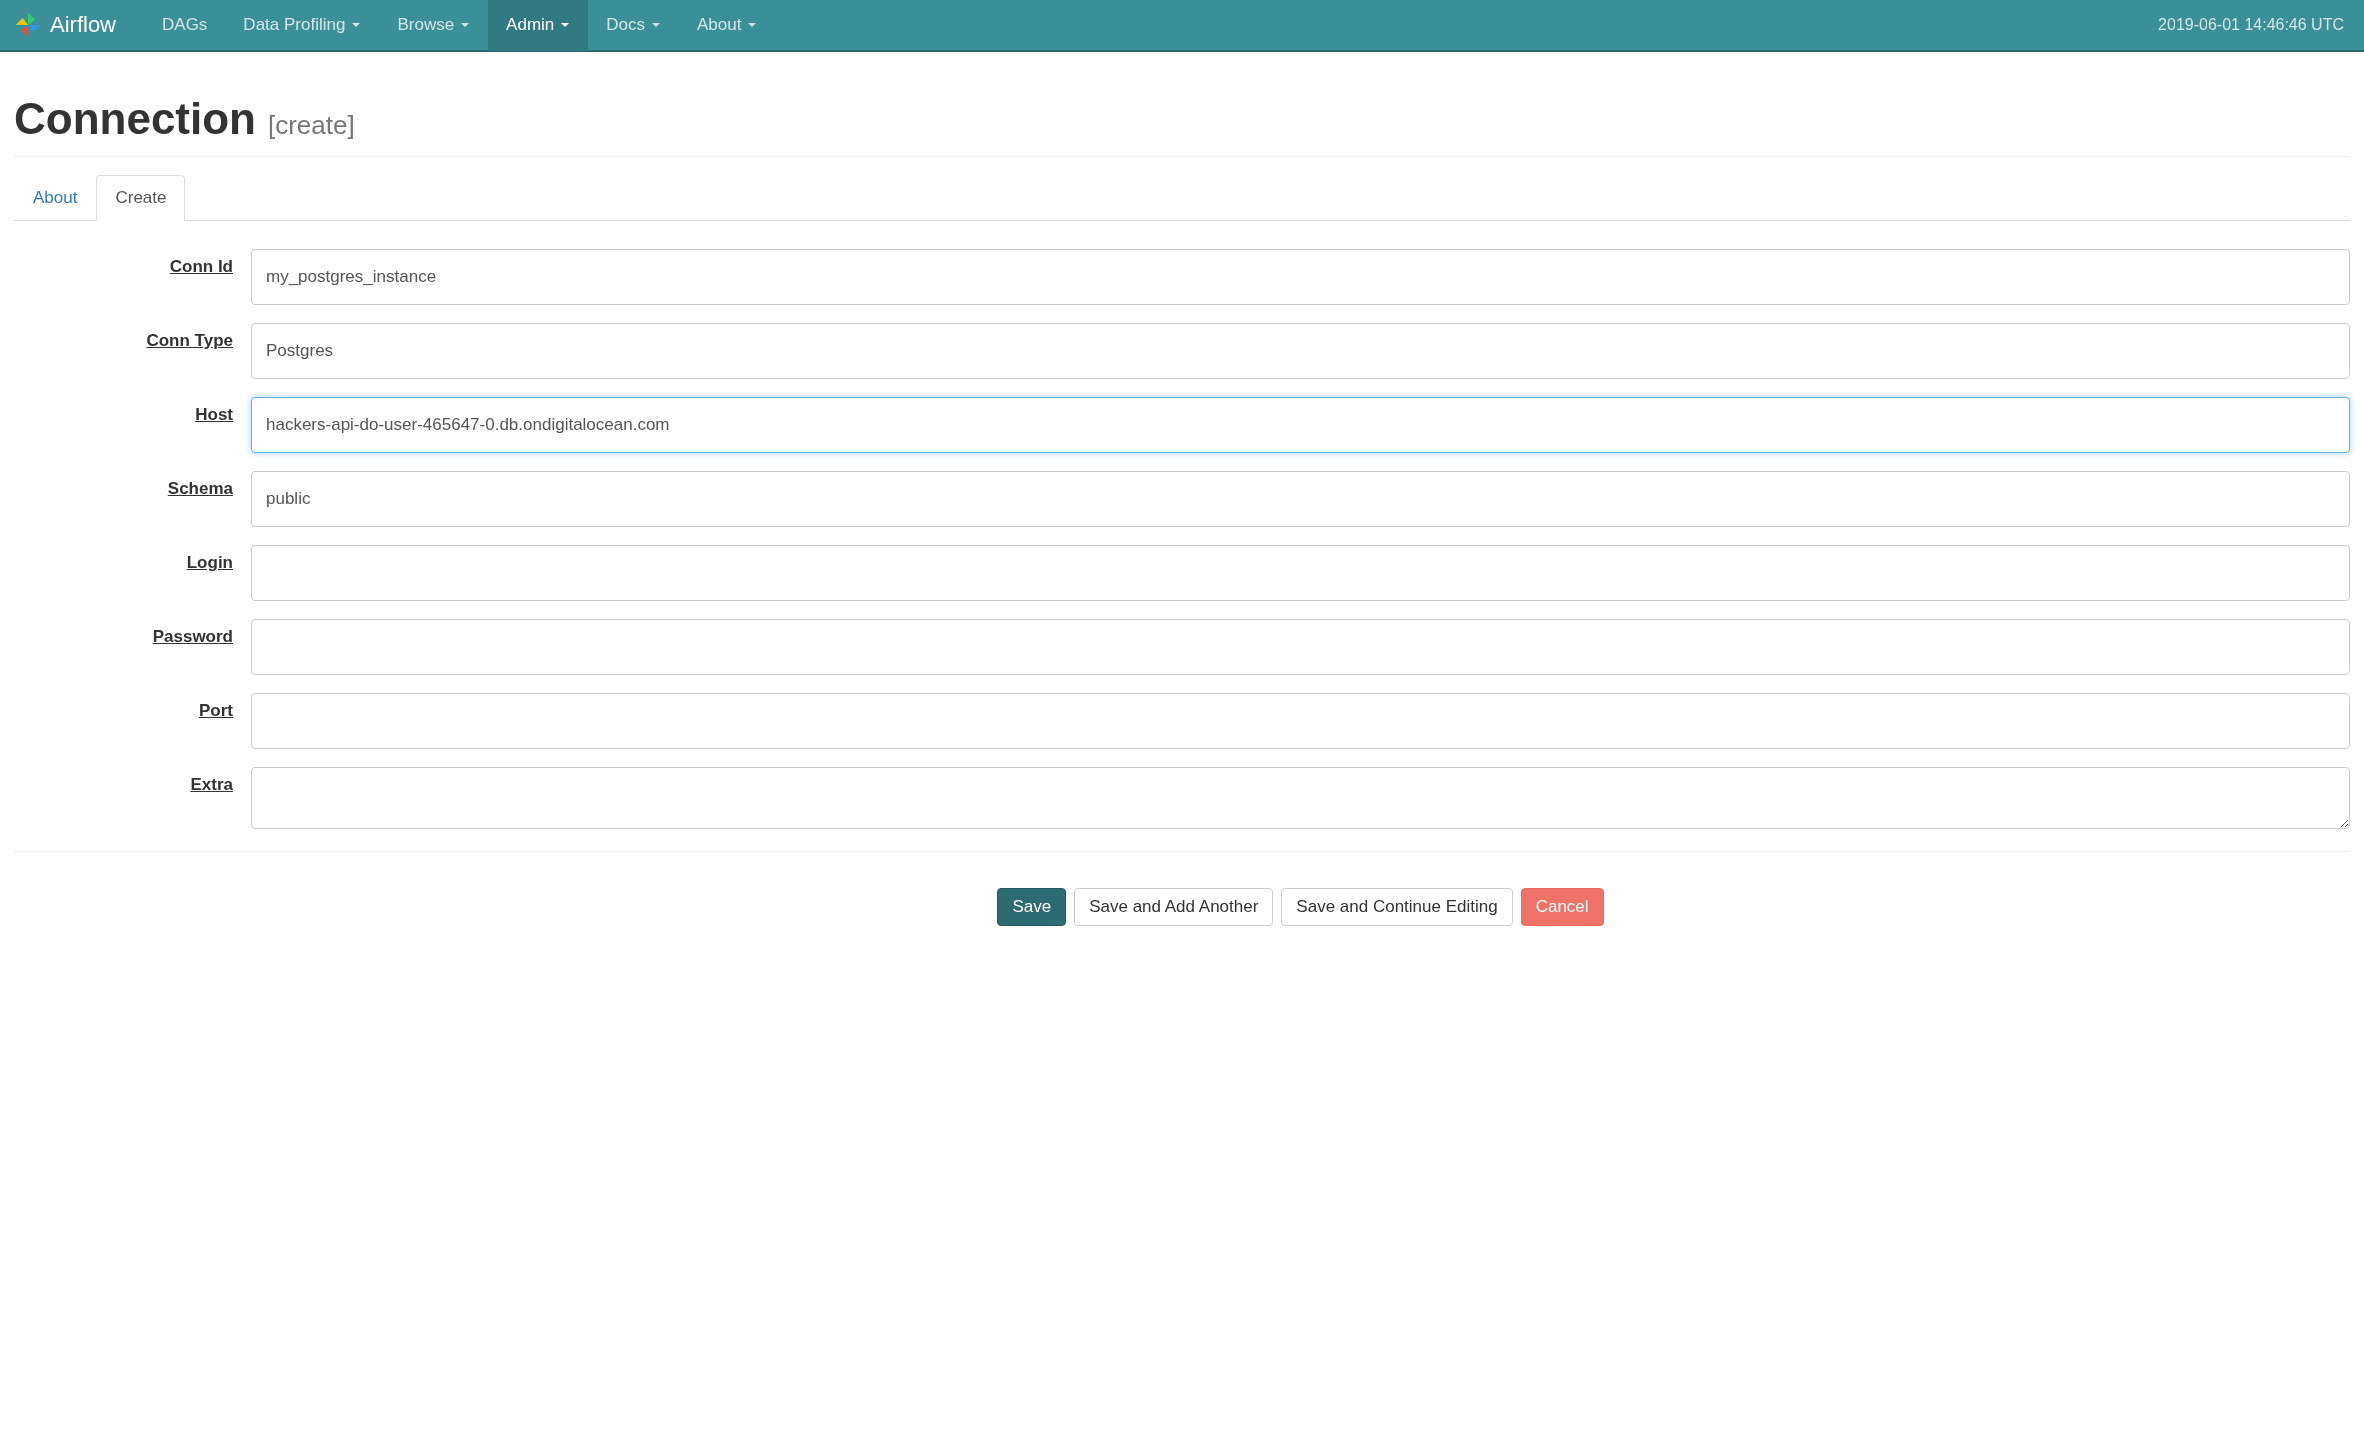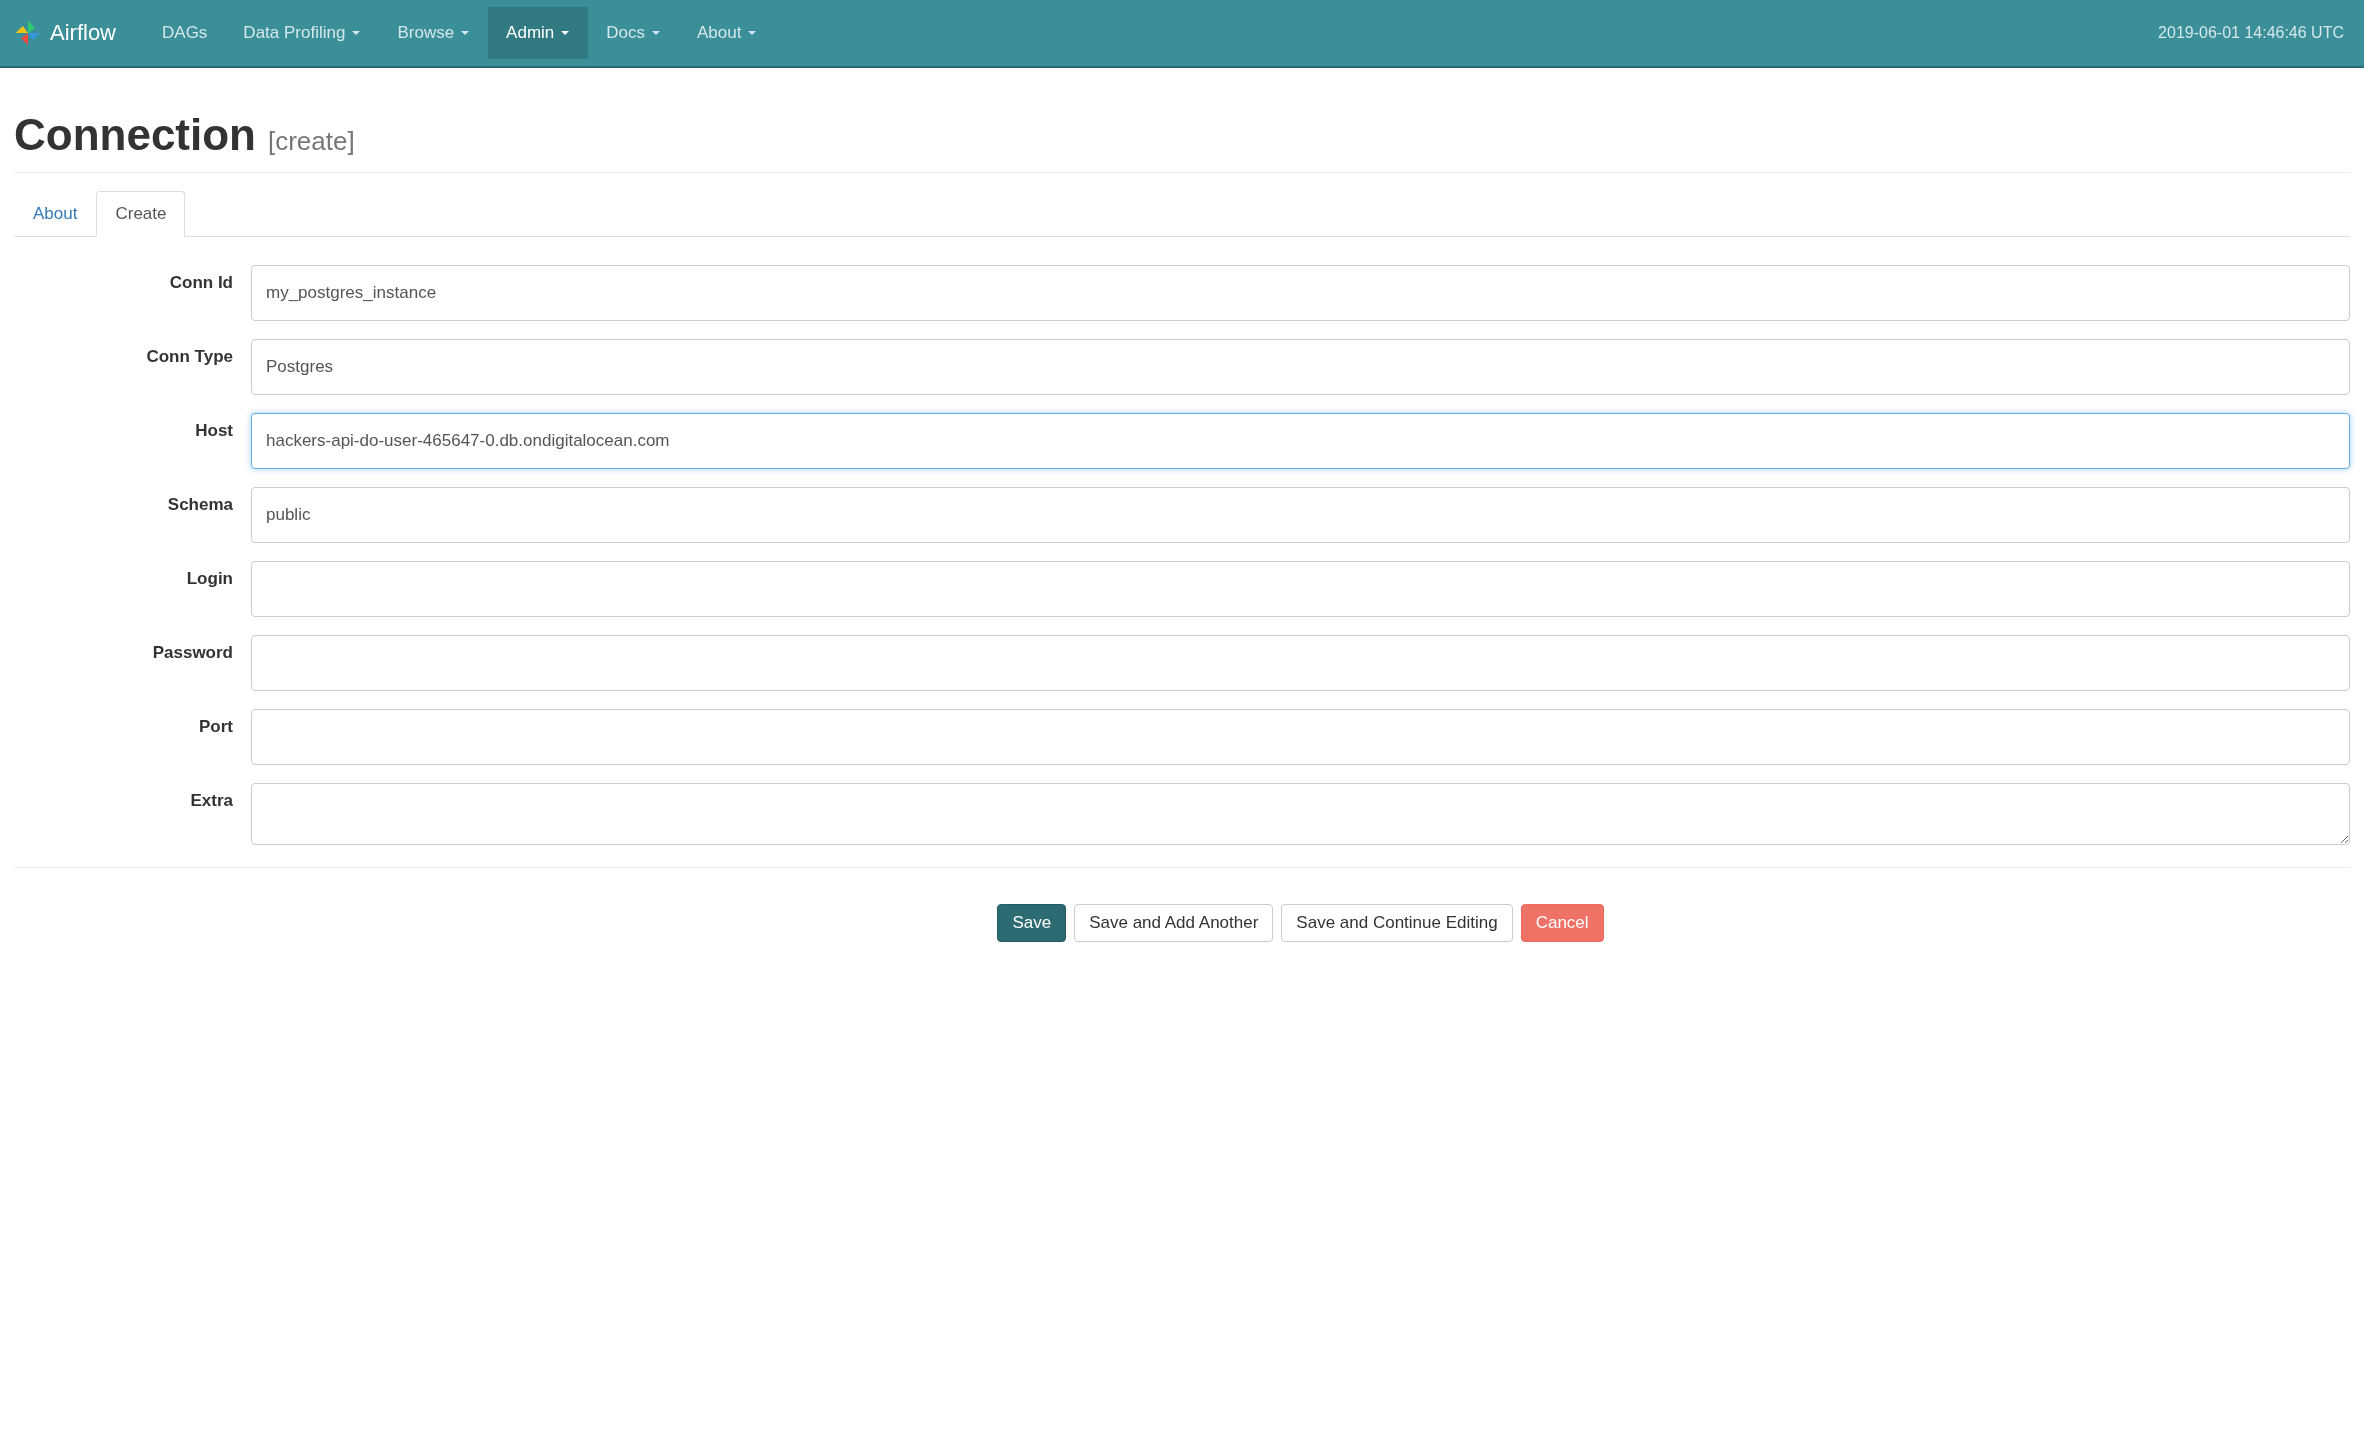--- a/index.html
+++ b/index.html
@@ -1,20 +1,20 @@
 <!DOCTYPE html>
 <html><head>
   <meta charset="utf-8">
   <style>
     * { margin: 0; padding: 0; box-sizing: border-box; }
     body { font-family: -apple-system, BlinkMacSystemFont, "Segoe UI", "Helvetica Neue", Arial, sans-serif; background: #fff; color: #333; }
     
     .navbar {
       background: #3b8f98;
-      height: 68px;
+      height: 52px;
       display: flex;
       align-items: center;
       padding: 0 14px;
       border-bottom: 2px solid #2a6b72;
       text-align: center;
     }
     .navbar-brand {
       display: flex;
       align-items: center;
       color: #fff;
@@ -91,20 +91,21 @@
       color: #555;
       background: #fff;
       border: 1px solid #ddd;
       border-bottom-color: #fff;
     }
     
     .form-group {
       display: flex;
       align-items: flex-start;
       margin-bottom: 18px;
+      text-decoration: underline;
     }
     .form-label {
       width: 237px;
       text-align: right;
       padding-right: 18px;
       padding-top: 8px;
       font-weight: 700;
       font-size: 17px;
       color: #333;
     }

